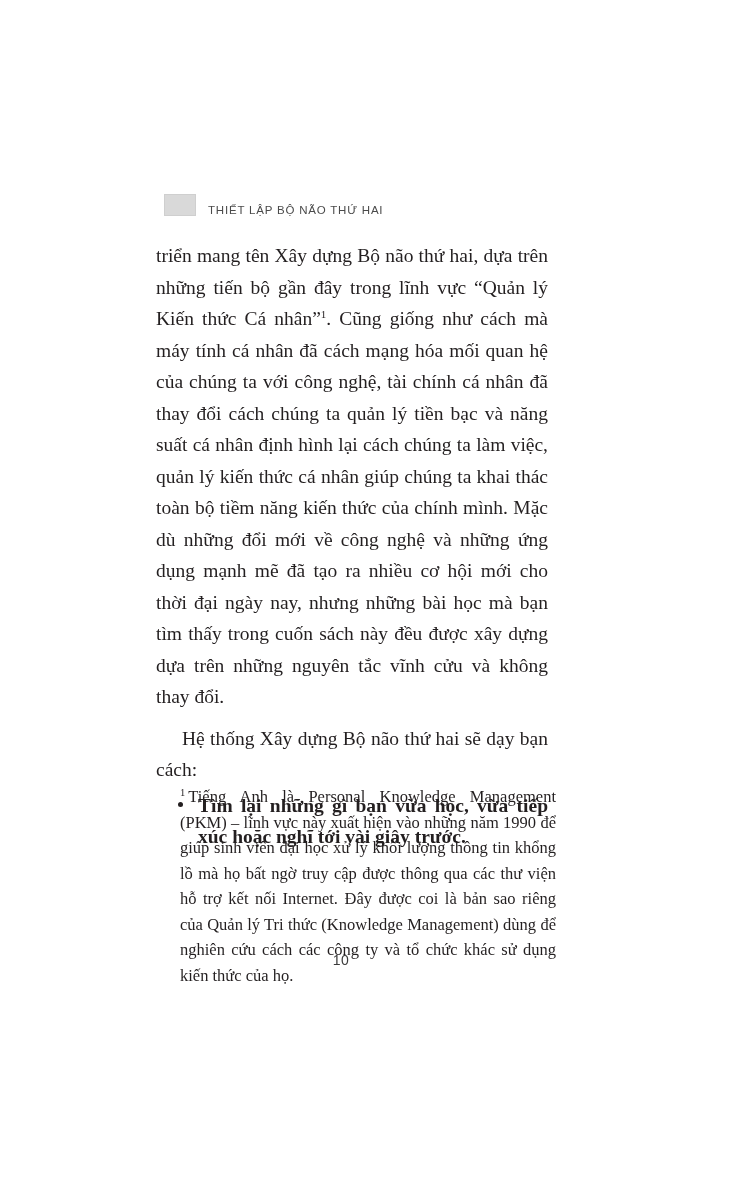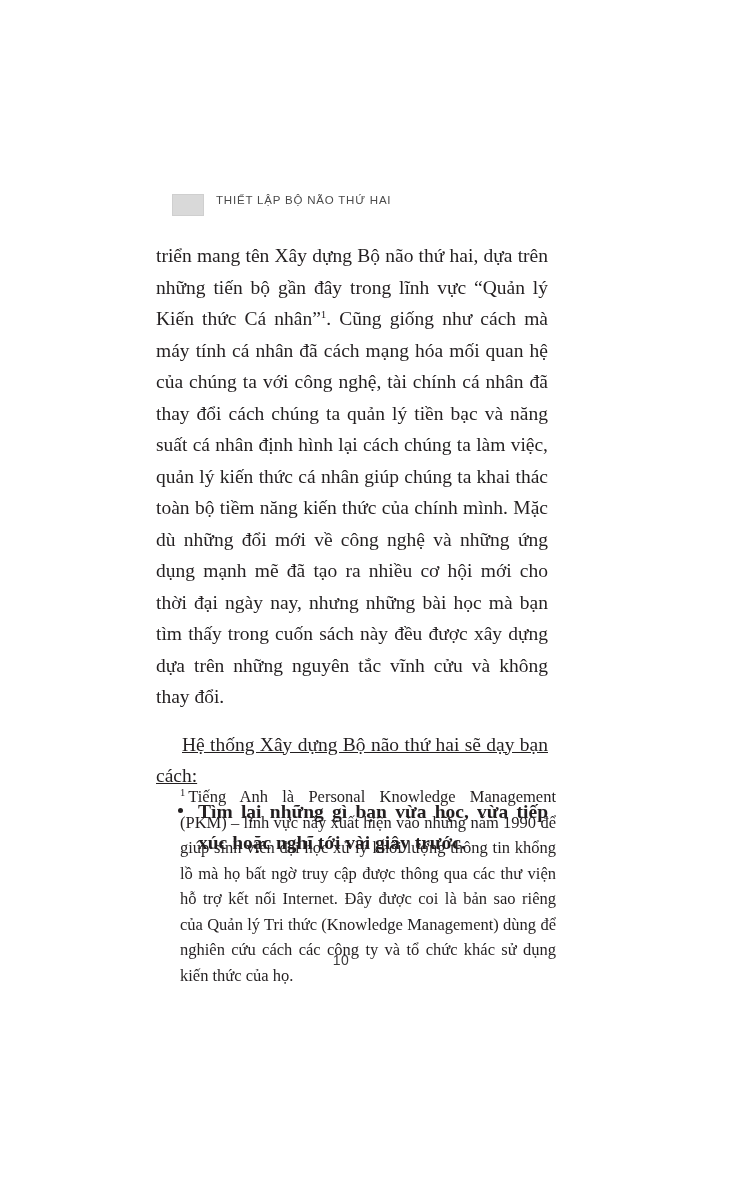--- a/index.html
+++ b/index.html
@@ -18,24 +18,24 @@
   .page {
     position: relative;
     width: 754px;
     height: 1200px;
     box-sizing: border-box;
   }
 
   
   .running-head {
     position: absolute;
-    left: 172px;
+    left: 164px;
     top: 194px;
     display: flex;
-    align-items: flex-start;
+    align-items: flex-end;
     gap: 12px;
   }
   .rh-mark {
     width: 30px;
     height: 20px;
     background: #d9d9d9;
     border: 1px solid #cfcfcf;
     flex: 0 0 auto;
   }
   .rh-text {
@@ -59,22 +59,21 @@
     margin: 0;
     font-size: 19.5px;
     line-height: 31.5px;
     text-align: justify;
     text-justify: inter-word;
     color: #231f20;
     hyphens: none;
   }
   p.body-par.indent {
     text-indent: 26px;
-    margin-top: 16px;
-    text-decoration: underline;
+    margin-top: 10px;
   }
   p.body-par sup {
     font-size: 11px;
     vertical-align: super;
     line-height: 0;
   }
 
   ul.bullets {
     margin: 4px 0 0 0;
     padding: 0;

